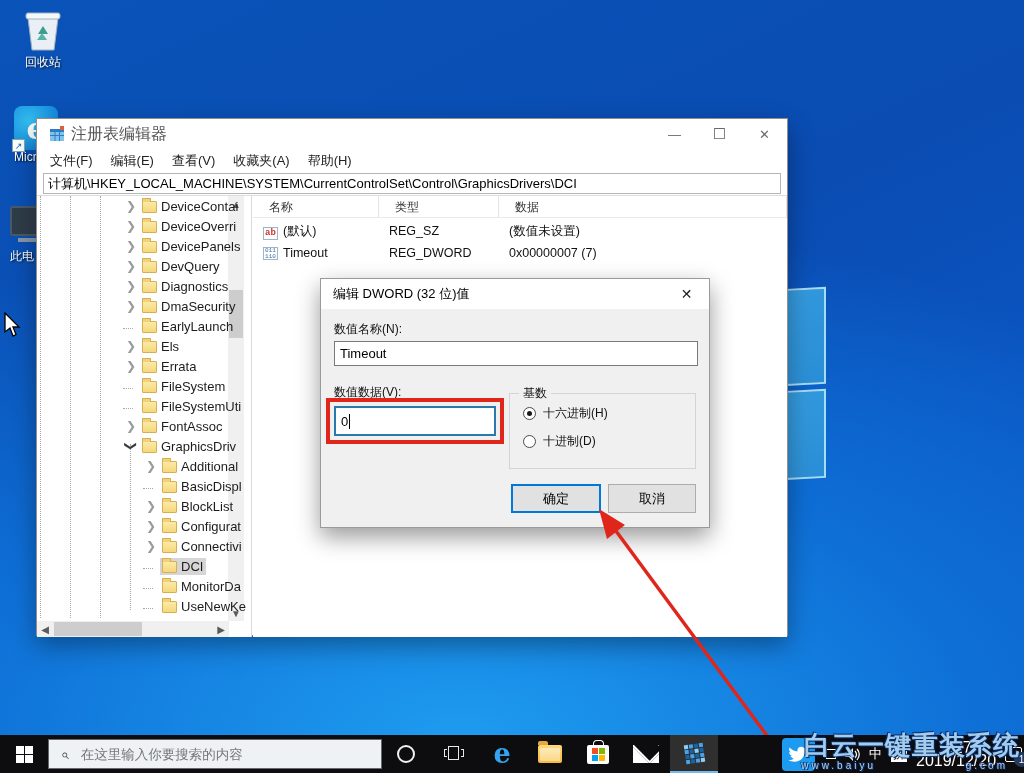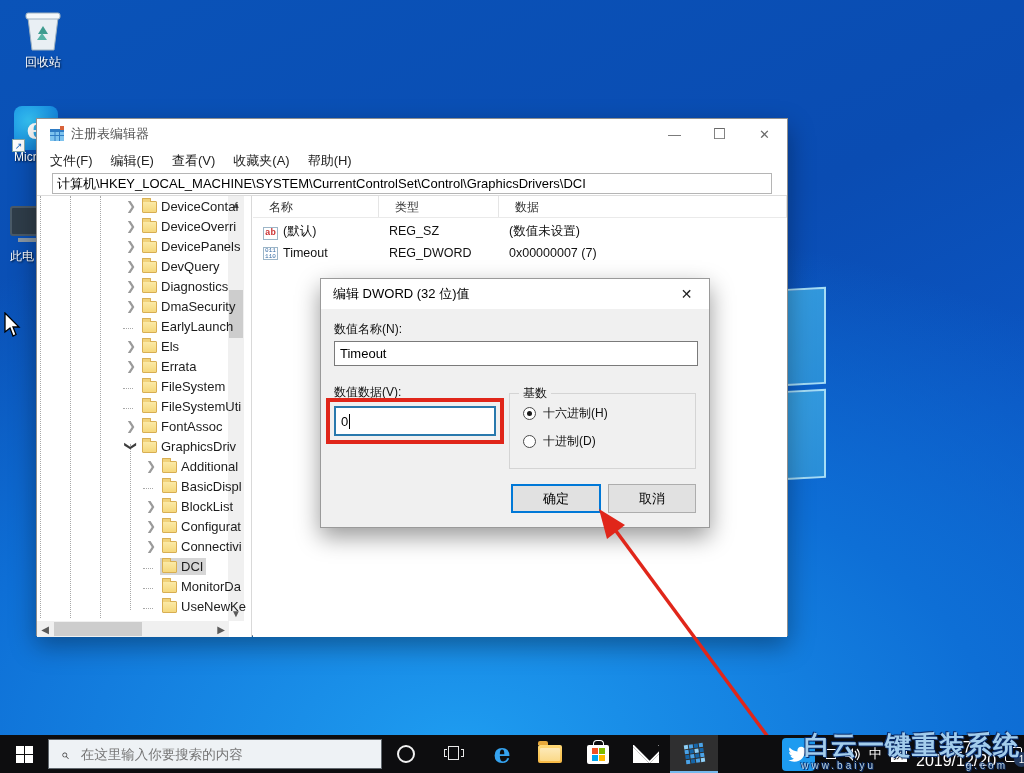--- a/index.html
+++ b/index.html
@@ -15,25 +15,25 @@
 
   
   .pane{position:absolute;background:linear-gradient(120deg,#3aa2e2,#2b90d8);border:2px solid #aee4f8;opacity:.95;}
 
   
   .dicon-label{color:#fff;font-size:12px;text-align:center;text-shadow:1px 1px 2px rgba(0,0,0,.8);}
 
   
   .win{position:absolute;left:36px;top:118px;width:752px;height:518px;background:#fff;border:1px solid #8f8f8f;box-shadow:0 10px 24px rgba(0,0,0,.35);}
   .titlebar{position:absolute;left:0;top:0;right:0;height:30px;background:#fff;display:flex;align-items:center;}
-  .title-text{font-size:13px;color:#555;margin-left:6px;}
+  .title-text{font-size:16px;color:#555;margin-left:6px;}
   .cap-btn{position:absolute;top:0;width:45px;height:30px;display:flex;align-items:center;justify-content:center;color:#6a6a6a;font-size:13px;}
   .menubar{position:absolute;left:0;top:30px;right:0;height:24px;background:#fff;display:flex;align-items:center;padding-left:4px;}
   .menu-item{font-size:13px;color:#222;padding:3px 9px;}
-  .addressbar{position:absolute;left:0;top:54px;right:0;height:22px;background:#fff;padding:0 15px;}
+  .addressbar{position:absolute;left:0;top:54px;right:0;height:22px;background:#fff;padding:0 6px;}
   .addressbar input{width:100%;height:21px;border:1px solid #b5b5b5;font-size:13px;padding:0 4px;font-family:"Liberation Sans",sans-serif;color:#000;background:#fff;}
   .winbody{position:absolute;left:0;top:76px;right:0;bottom:0;border-top:1px solid #dcdcdc;}
   .treepane{position:absolute;left:0;top:0;width:215px;height:441px;border-right:1px solid #d9d9d9;background:#fff;overflow:hidden;}
   .guide{position:absolute;width:1px;border-left:1px dotted #a8a8a8;}
   .trow{position:absolute;left:0;height:20px;display:flex;align-items:center;font-size:13px;color:#1c1c1c;white-space:nowrap;}
   .tarrow{position:absolute;width:12px;text-align:center;color:#9a9a9a;font-size:12px;top:1px;}
   .tarrow.exp{color:#3c3c3c;transform:rotate(90deg);}
   .tstub{position:absolute;width:10px;border-top:1px dotted #a8a8a8;top:10px;}
   .folder{display:inline-block;width:15px;height:12px;background:linear-gradient(#fbe9a6,#f5d87c);border:1px solid #d8ae53;border-radius:1px;position:relative;margin-right:4px;flex:0 0 auto;}
   .folder:before{content:"";position:absolute;left:-1px;top:-4px;width:7px;height:3px;background:#f0d27a;border:1px solid #d8ae53;border-bottom:none;border-radius:1px 1px 0 0;}

